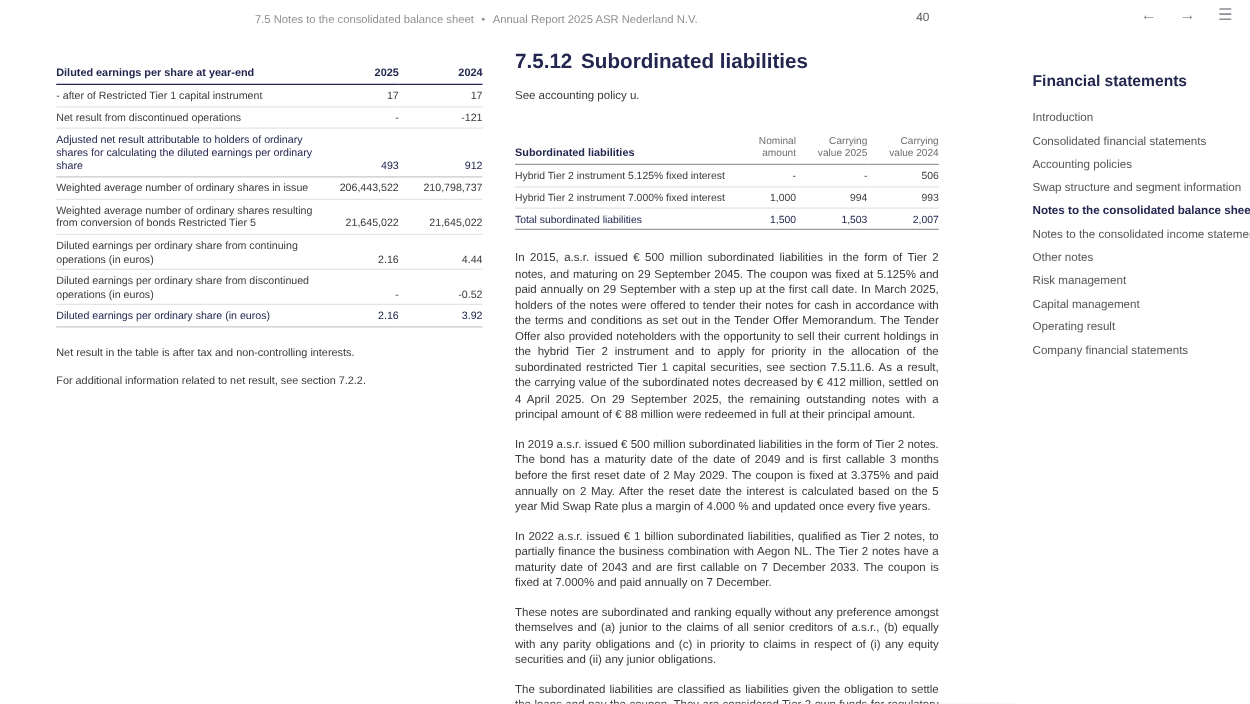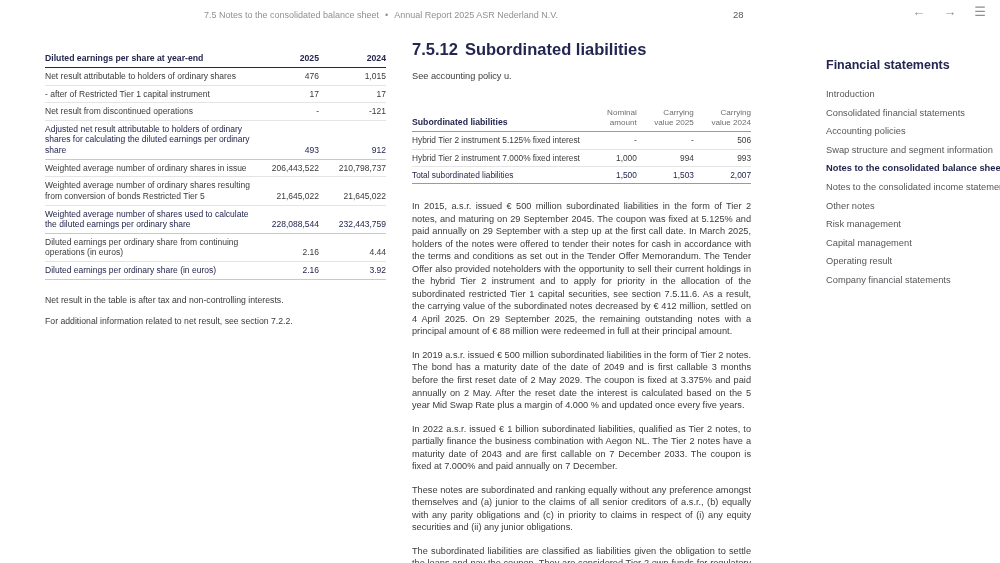--- a/index.html
+++ b/index.html
@@ -55,37 +55,32 @@
 
   <div class="top-icons">
     <span class="icon">←</span>
     <span class="icon">→</span>
     <span class="icon">☰</span>
   </div>
 
   <div class="topbar">
     <span>7.5 Notes to the consolidated balance sheet</span><span class="crumb-dot">•</span><span>Annual Report 2025 ASR Nederland N.V.</span>
   </div>
-  <div class="page-number">28</div>
+  <div class="page-number">40</div>
 
   <div class="left-col">
     <table class="fin-table">
       <thead>
         <tr class="head-row">
           <th class="lbl">Diluted earnings per share at year-end</th>
           <th class="num">2025</th>
           <th class="num">2024</th>
         </tr>
       </thead>
       <tbody>
-          <tr>
-            <td class="lbl">Net result attributable to holders of ordinary shares</td>
-            <td class="num">476</td>
-            <td class="num">1,015</td>
-          </tr>
           <tr>
             <td class="lbl">- after of Restricted Tier 1 capital instrument</td>
             <td class="num">17</td>
             <td class="num">17</td>
           </tr>
           <tr>
             <td class="lbl">Net result from discontinued operations</td>
             <td class="num">-</td>
             <td class="num">-121</td>
           </tr>
@@ -97,29 +92,29 @@
           <tr>
             <td class="lbl">Weighted average number of ordinary shares in issue</td>
             <td class="num">206,443,522</td>
             <td class="num">210,798,737</td>
           </tr>
           <tr>
             <td class="lbl">Weighted average number of ordinary shares resulting from conversion of bonds Restricted Tier 5</td>
             <td class="num">21,645,022</td>
             <td class="num">21,645,022</td>
           </tr>
-          <tr class="bold-row">
-            <td class="lbl">Weighted average number of shares used to calculate the diluted earnings per ordinary share</td>
-            <td class="num">228,088,544</td>
-            <td class="num">232,443,759</td>
-          </tr>
           <tr>
             <td class="lbl">Diluted earnings per ordinary share from continuing operations (in euros)</td>
             <td class="num">2.16</td>
             <td class="num">4.44</td>
+          </tr>
+          <tr>
+            <td class="lbl">Diluted earnings per ordinary share from discontinued operations (in euros)</td>
+            <td class="num">-</td>
+            <td class="num">-0.52</td>
           </tr>
           <tr class="bold-row">
             <td class="lbl">Diluted earnings per ordinary share (in euros)</td>
             <td class="num">2.16</td>
             <td class="num">3.92</td>
           </tr>
         </tbody>
     </table>
     <div class="footnotes">
         <div class="footnote">Net result in the table is after tax and non-controlling interests.</div>

